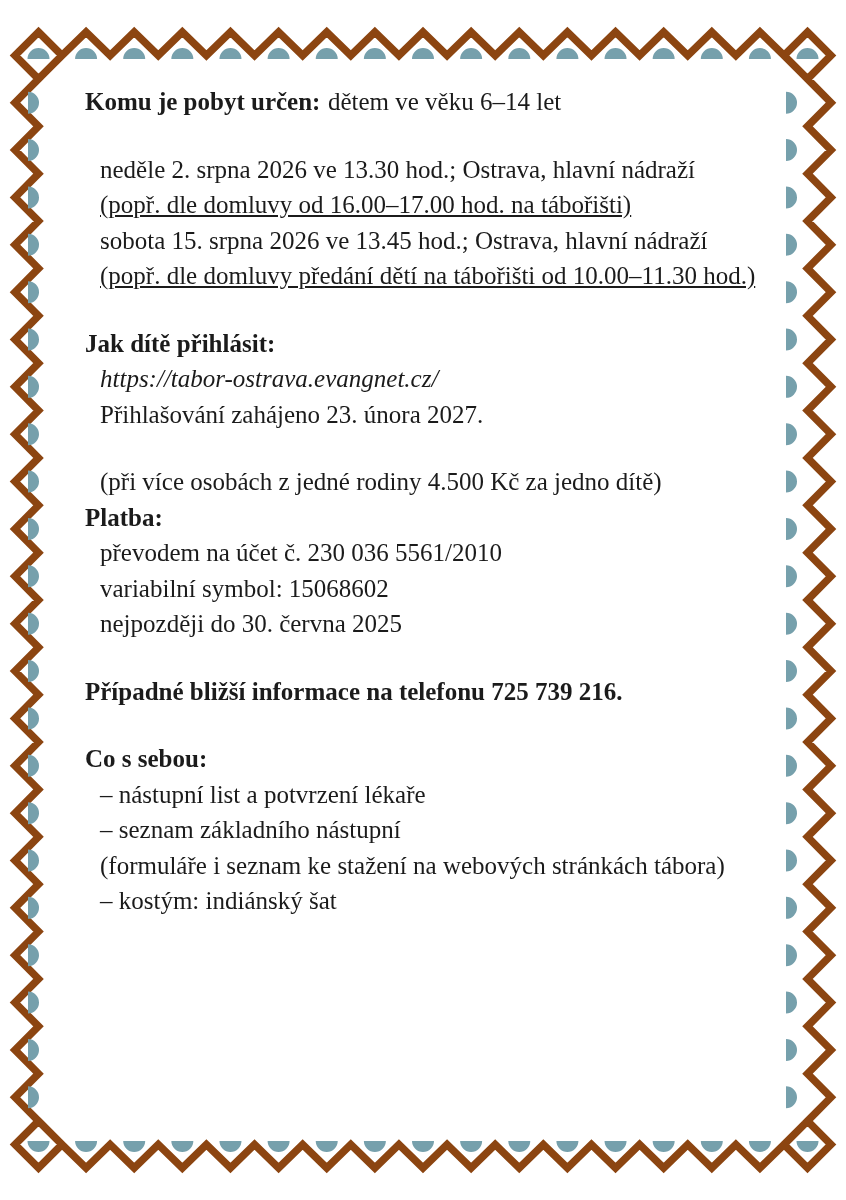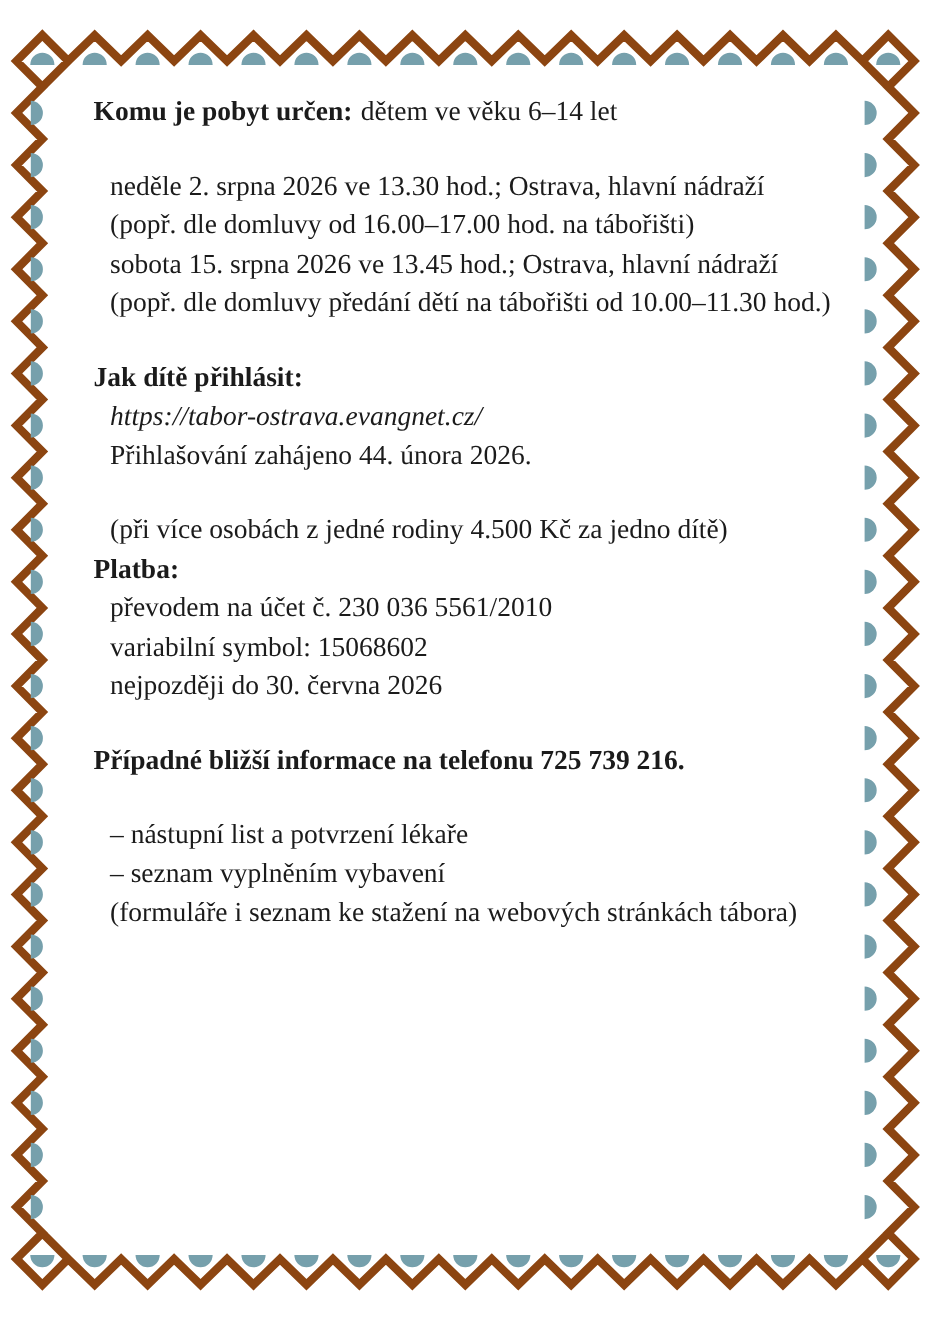--- a/index.html
+++ b/index.html
@@ -9,21 +9,21 @@
     background:#ffffff;
     overflow:hidden;
     font-family:"Liberation Serif","DejaVu Serif",serif;
     color:#1b1b1b;
   }
   #border-svg{position:absolute;left:0;top:0;width:846px;height:1200px;}
   .content{position:absolute;left:85px;top:84px;right:50px;}
   .content p{margin:0;font-size:25px;line-height:35.5px;}
   .block{margin-top:32px;}
   .indent{padding-left:15px;}
-  .small{font-size:22.5px;}
+  .small{font-size:22.5px;text-decoration:underline;}
   strong{font-weight:bold;}
   .lbl{margin-right:0.30em;}
   em.url{font-style:italic;}
   .bold-line{font-weight:bold;}
 </style>
 </head>
 <body>
 
 <div class="page">
 
@@ -41,36 +41,38 @@
     <section class="block">
       <p class="indent">neděle 2. srpna 2026 ve 13.30 hod.; Ostrava, hlavní nádraží</p>
       <p class="indent small">(popř. dle domluvy od 16.00–17.00 hod. na tábořišti)</p>
       <p class="indent">sobota 15. srpna 2026 ve 13.45 hod.; Ostrava, hlavní nádraží</p>
       <p class="indent small">(popř. dle domluvy předání dětí na tábořišti od 10.00–11.30 hod.)</p>
     </section>
 
     <section class="block">
       <p><strong>Jak dítě přihlásit:</strong></p>
       <p class="indent"><em class="url">https://tabor-ostrava.evangnet.cz/</em></p>
-      <p class="indent">Přihlašování zahájeno 44. února 2026.</p>
+      <p class="indent">Přihlašování zahájeno 23. února 2027.</p>
     </section>
 
     <section class="block">
       <p class="indent">(při více osobách z jedné rodiny 4.500 Kč za jedno dítě)</p>
       <p><strong>Platba:</strong></p>
       <p class="indent">převodem na účet č. 230 036 5561/2010</p>
       <p class="indent">variabilní symbol: 15068602</p>
-      <p class="indent">nejpozději do 30. června 2026</p>
+      <p class="indent">nejpozději do 30. června 2025</p>
     </section>
 
     <section class="block">
       <p class="bold-line">Případné bližší informace na telefonu 725 739 216.</p>
     </section>
 
     <section class="block">
+      <p><strong>Co s sebou:</strong></p>
       <p class="indent">– nástupní list a potvrzení lékaře</p>
-      <p class="indent">– seznam vyplněním vybavení</p>
+      <p class="indent">– seznam základního nástupní</p>
       <p class="indent">(formuláře i seznam ke stažení na webových stránkách tábora)</p>
+      <p class="indent">– kostým: indiánský šat</p>
     </section>
 
 
   </div>
 </div>
 
 </body></html>

